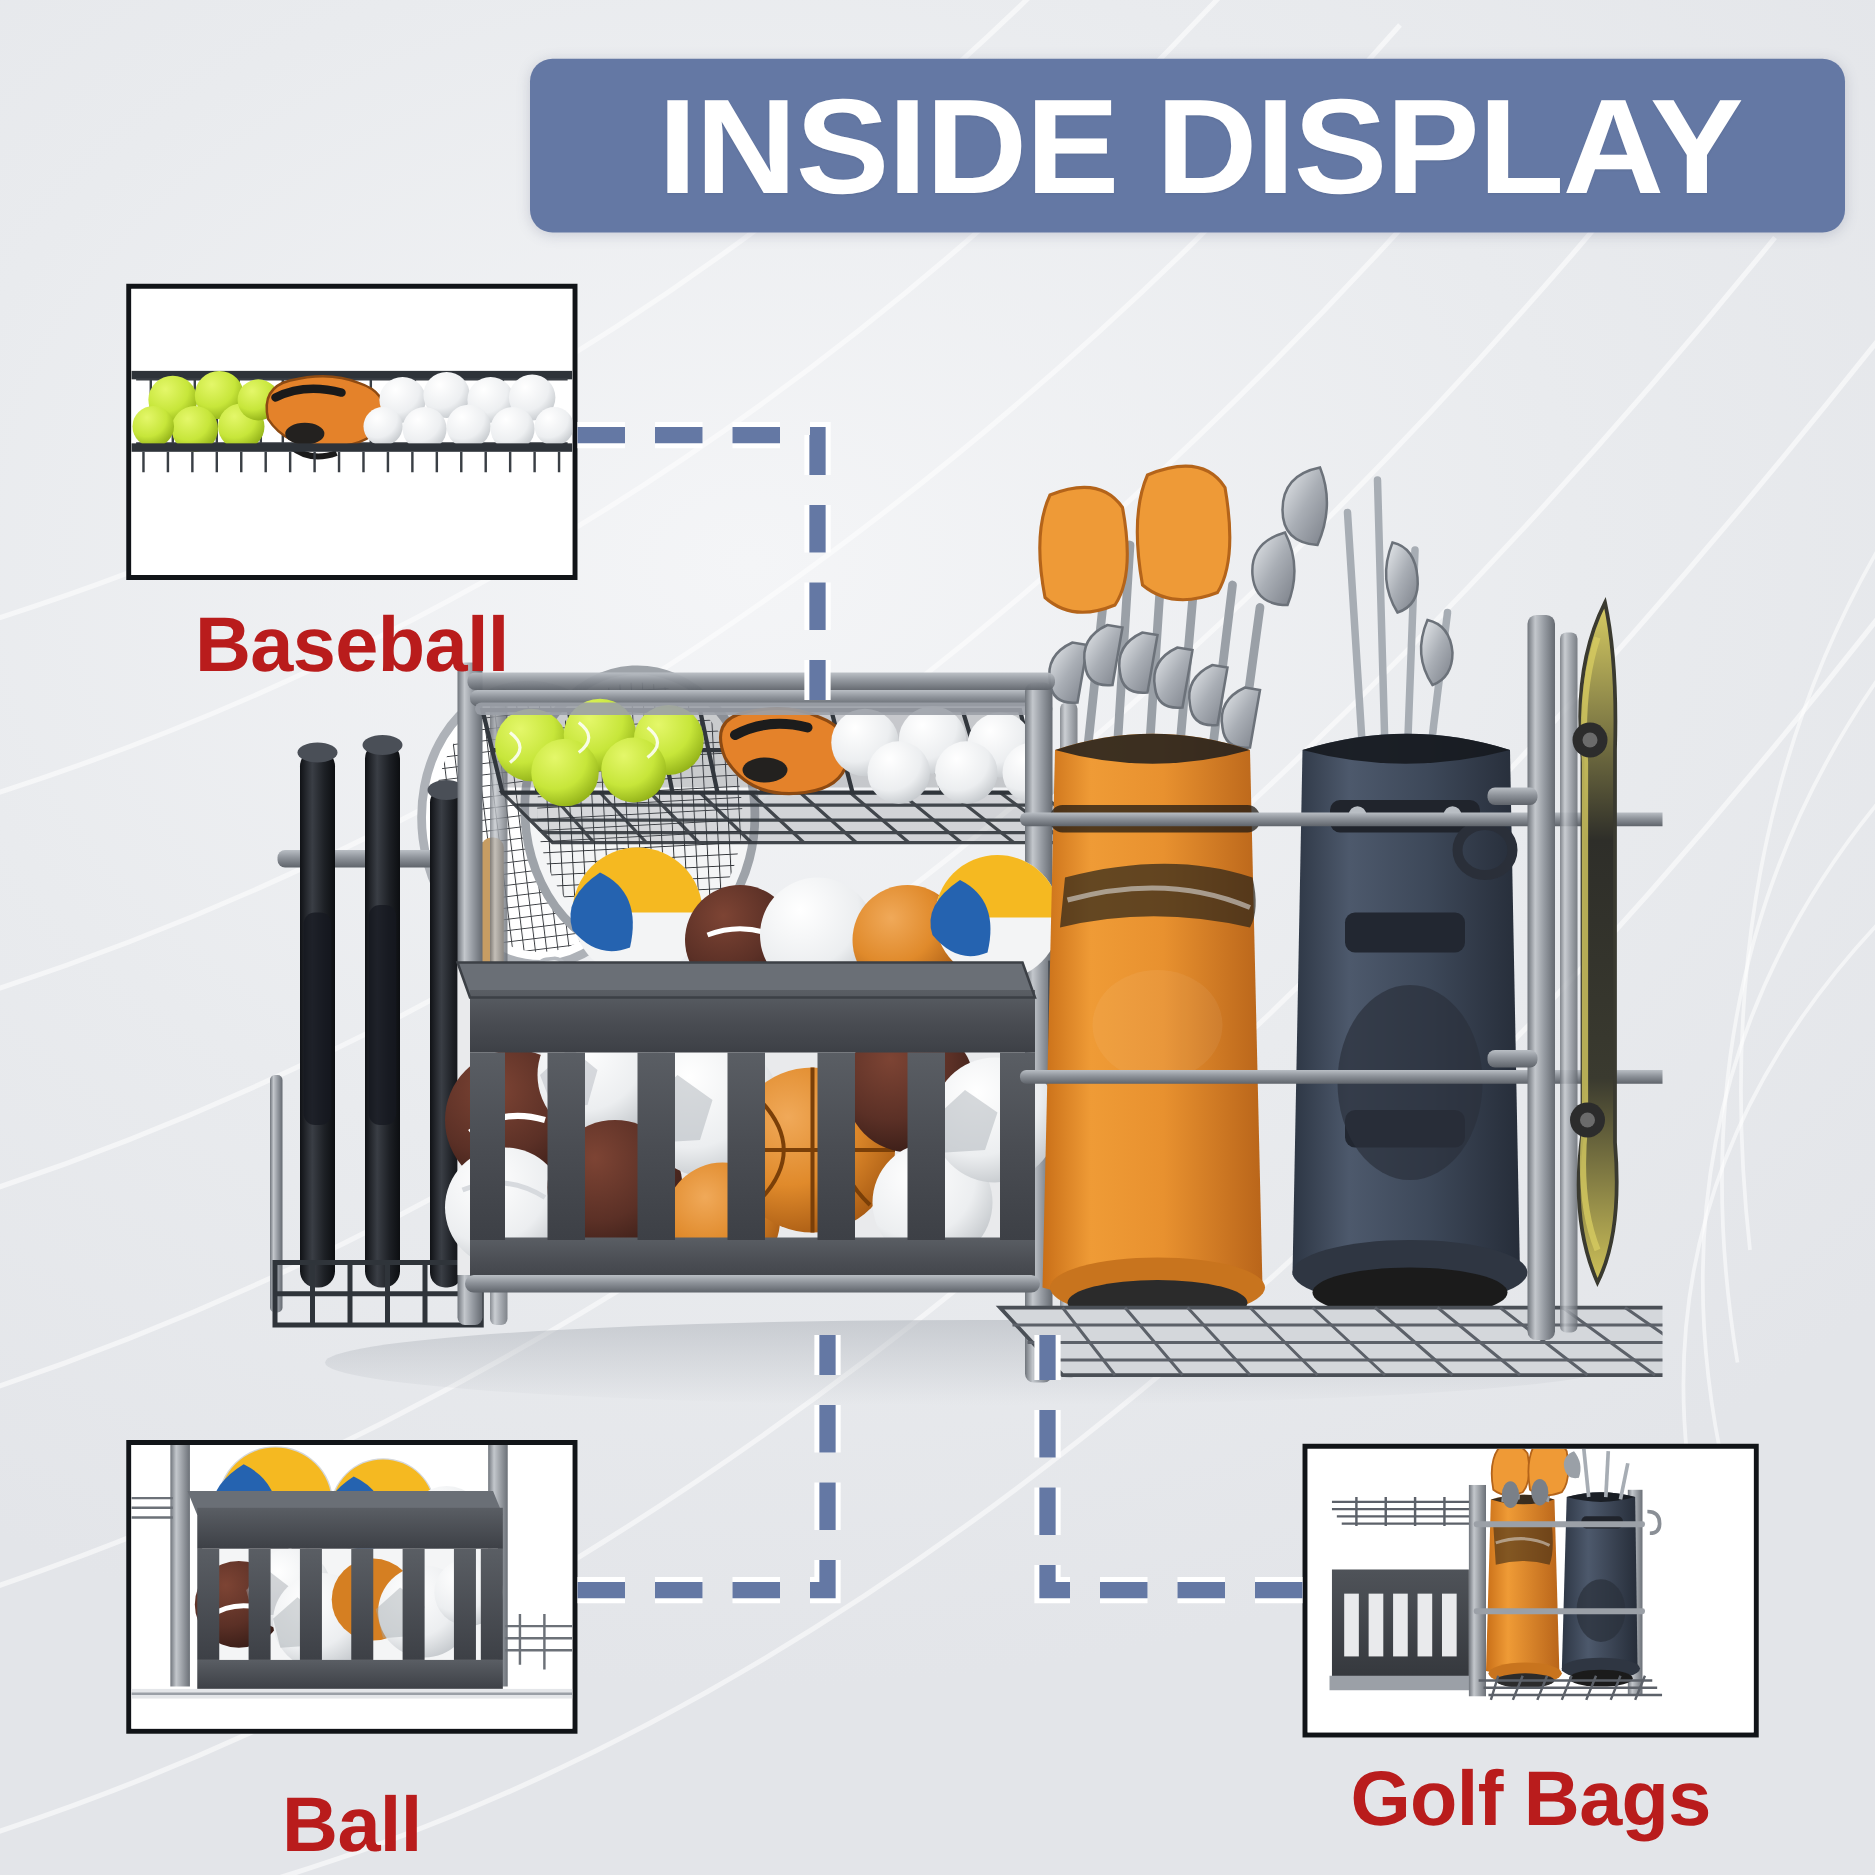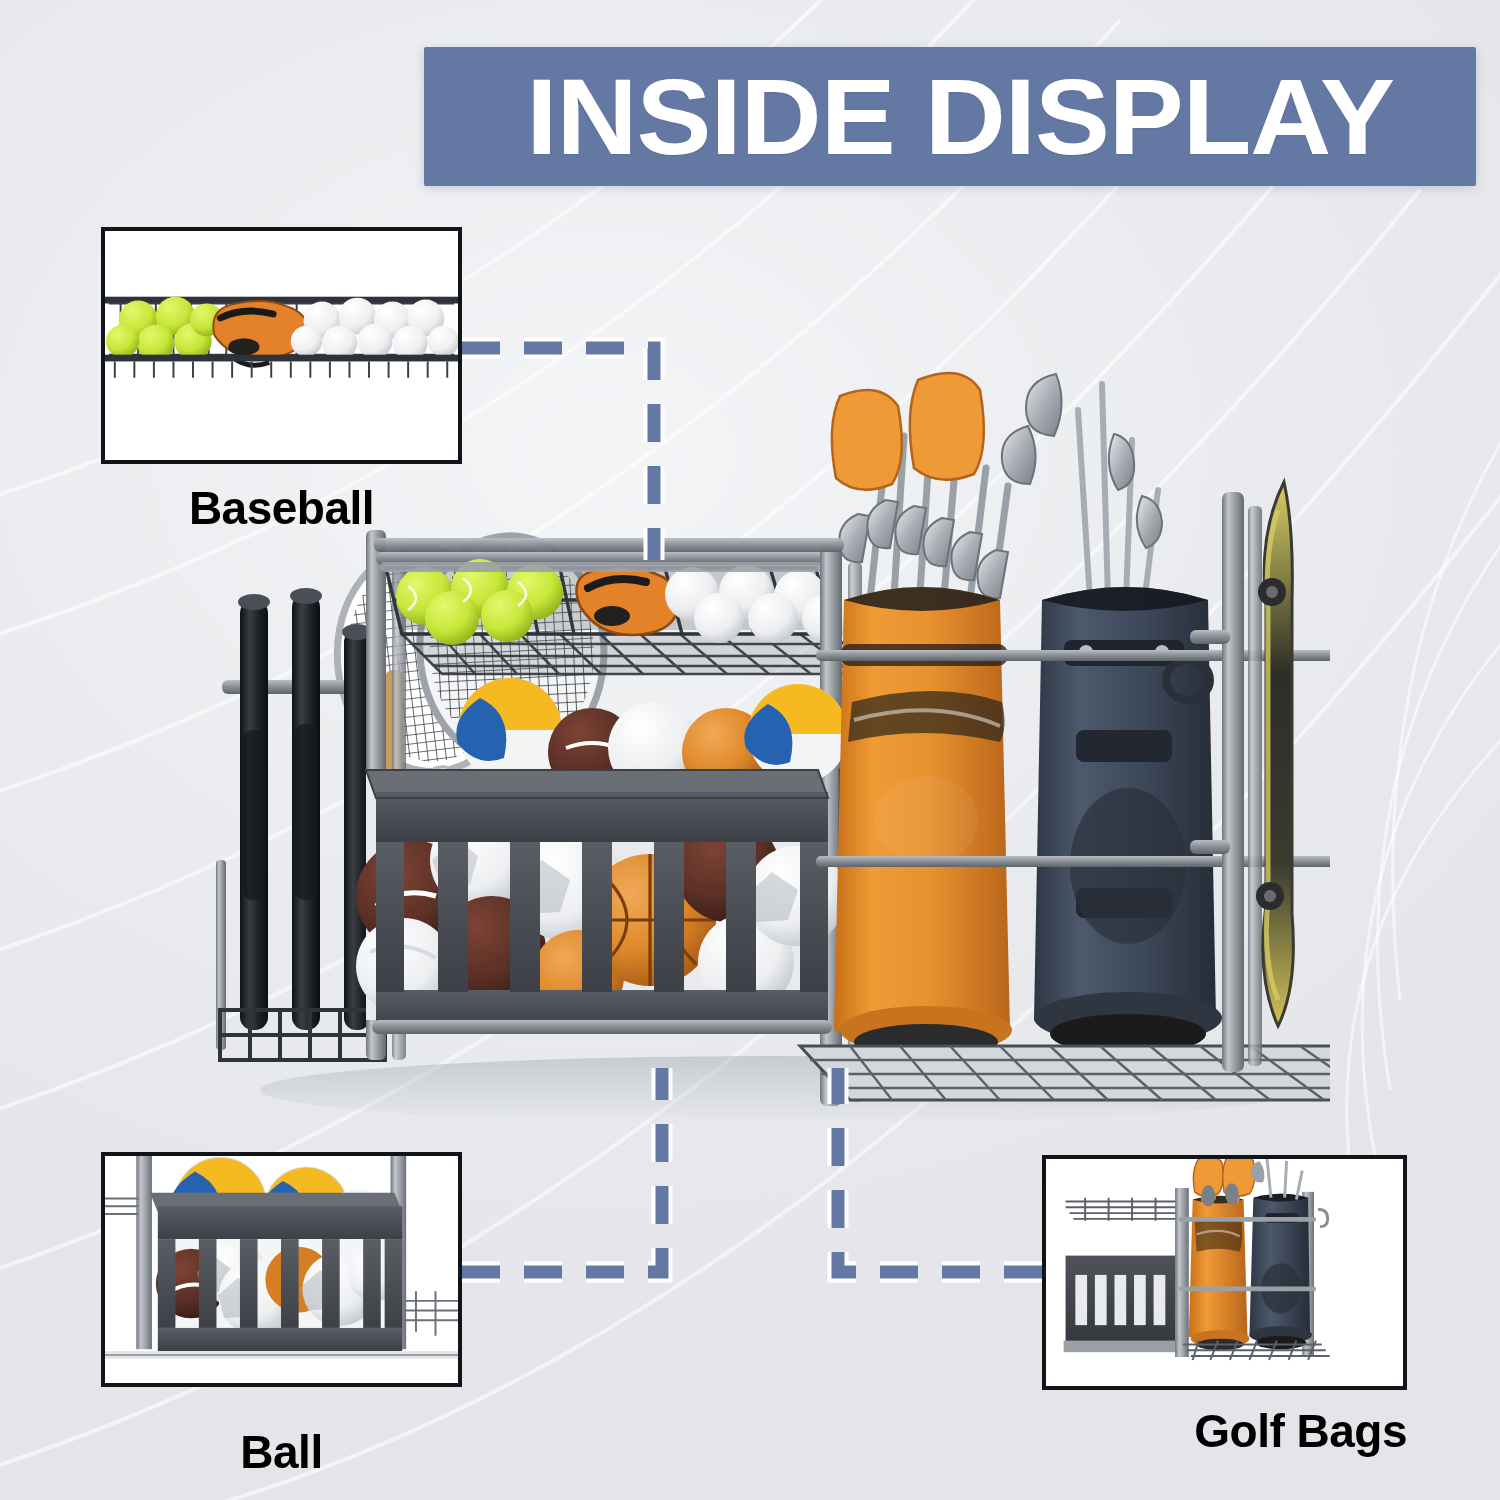--- a/index.html
+++ b/index.html
@@ -18,21 +18,21 @@
       radial-gradient(ellipse 1200px 900px at 40% 30%, #f4f5f7 0%, #e9ebee 55%, #e3e5e9 100%);
   }
   #bg-arcs { position: absolute; inset: 0; }
 
   
   #title-banner {
     position: absolute;
     left: 424px; top: 47px;
     width: 1052px; height: 139px;
     background: #6478a4;
-    border-radius: 2px;
+    border-radius: 18px;
     display: flex; align-items: center; justify-content: center;
     box-shadow: 0 2px 10px rgba(90,100,130,.25);
     padding-left: 20px;
   }
   #title-text {
     color: #ffffff;
     font-size: 108px;
     font-weight: 700;
     letter-spacing: -1px;
     transform: scaleX(1.04);
@@ -48,32 +48,32 @@
     background: #ffffff;
     border: 4px solid #111418;
     width: 100%; height: 100%;
     position: relative;
     overflow: hidden;
   }
   .inset-label {
     position: absolute;
     left: 0; width: 100%;
     text-align: center;
-    font-size: 46px;
+    font-size: 62px;
     font-weight: 700;
-    color: #000000;
+    color: #b91c1c;
     letter-spacing: -0.5px;
   }
 
   #inset-baseball { left: 101px; top: 227px; width: 361px; height: 237px; }
   #label-baseball { top: 481px; }
   #inset-ball     { left: 101px; top: 1152px; width: 361px; height: 235px; }
   #label-ball     { top: 1404px; }
   #inset-golf     { left: 1042px; top: 1155px; width: 365px; height: 235px; }
-  #label-golf     { top: 1404px; text-align: right; }
+  #label-golf     { top: 1404px; }
 
   
   .connector { position: absolute; }
 
   
   #product-stage { position: absolute; left: 180px; top: 300px; width: 1150px; height: 830px; }
 </style>
 </head>
 <body>
 

